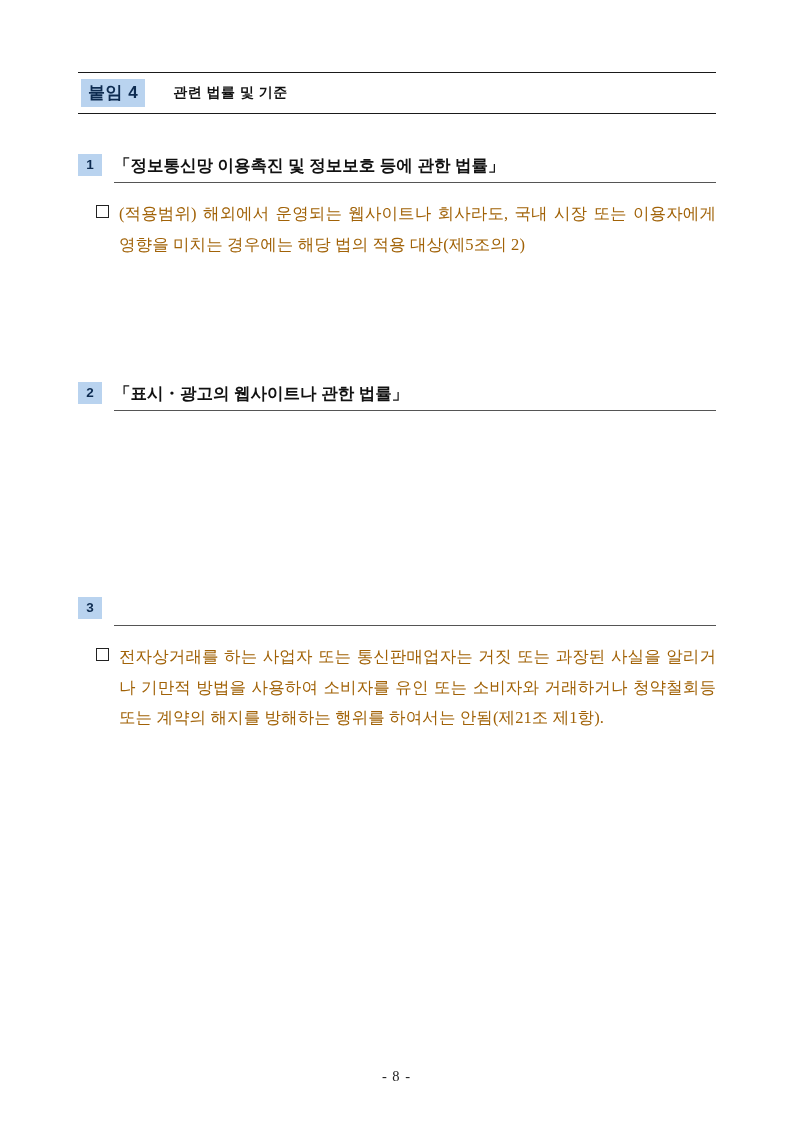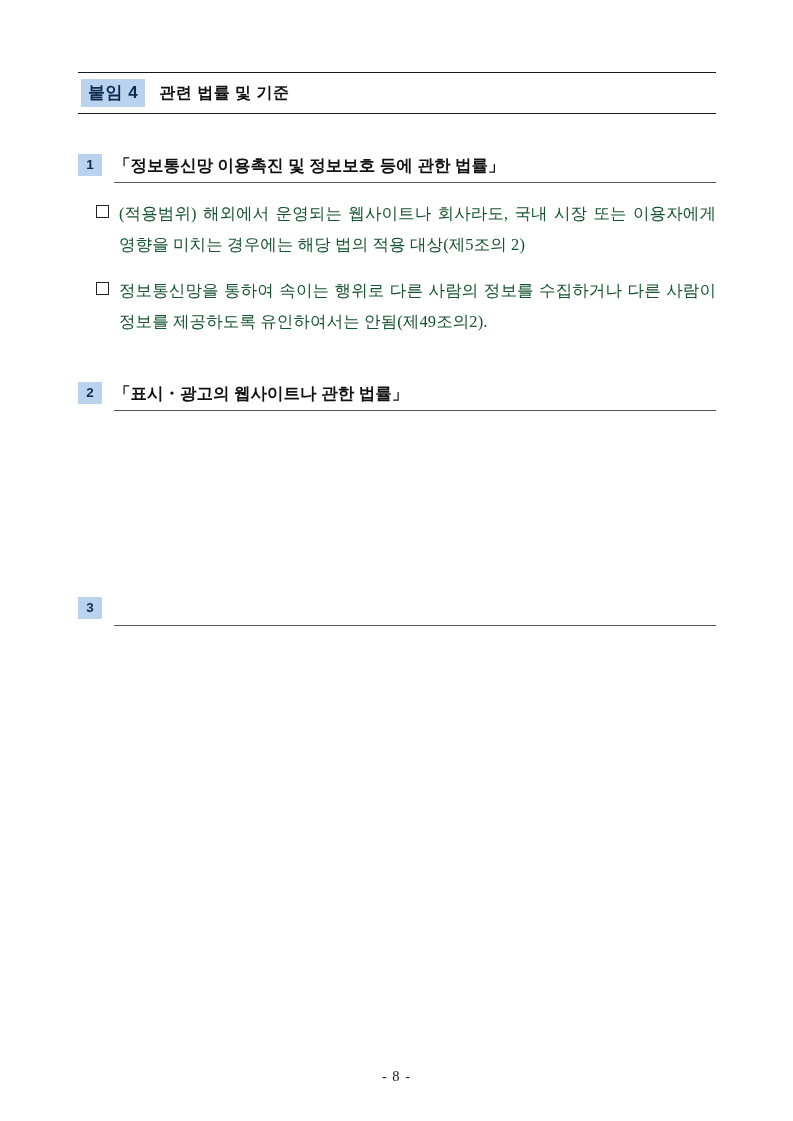--- a/index.html
+++ b/index.html
@@ -54,24 +54,24 @@
     color: #0d2b50;
     font-family: "Liberation Sans", "DejaVu Sans", sans-serif;
     font-weight: bold;
     font-size: 17px;
     line-height: 1;
     padding: 5px 7px 6px 7px;
     letter-spacing: 0.5px;
     white-space: nowrap;
   }
   .title-text {
-    margin-left: 14px;
-    font-family: "Liberation Sans", "DejaVu Sans", sans-serif;
-    font-weight: bold;
-    font-size: 16px;
+    margin-left: 28px;
+    font-family: "Liberation Sans", "DejaVu Sans", sans-serif;
+    font-weight: bold;
+    font-size: 14px;
     letter-spacing: 0.5px;
     color: #111111;
     white-space: nowrap;
   }
 
   
   .section {
     position: absolute;
     left: 78px;
     width: 638px;
@@ -129,21 +129,21 @@
     margin-right: 10px;
     box-sizing: border-box;
   }
   .ptext {
     flex: 1 1 auto;
     font-family: "Liberation Serif", "DejaVu Serif", serif;
     font-size: 16.5px;
     line-height: 1.85;
     text-align: justify;
     text-justify: inter-word;
-    color: #14532d;
+    color: #a16207;
     letter-spacing: 0.1px;
   }
 
   
   .footer {
     position: absolute;
     left: 0;
     top: 1068px;
     width: 793px;
     text-align: center;
@@ -170,36 +170,36 @@
   <div class="section" style="top:150px;">
     <div class="sec-head">
       <span class="sec-num">1</span>
       <span class="sec-title">「정보통신망 이용촉진 및 정보보호 등에 관한 법률」</span>
     </div>
     <div class="sec-rule"></div>
     <div class="para">
       <span class="checkbox"></span>
       <span class="ptext">(적용범위) 해외에서 운영되는 웹사이트나 회사라도, 국내 시장 또는 이용자에게 영향을 미치는 경우에는 해당 법의 적용 대상(제5조의 2)</span>
     </div>
-    <div class="para">
-      <span class="checkbox"></span>
-      <span class="ptext">정보통신망을 통하여 속이는 행위로 다른 사람의 정보를 수집하거나 다른 사람이 정보를 제공하도록 유인하여서는 안됨(제49조의2).</span>
-    </div>
   </div>
 
   <div class="section" style="top:378px;">
     <div class="sec-head">
       <span class="sec-num">2</span>
       <span class="sec-title">「표시・광고의 웹사이트나 관한 법률」</span>
     </div>
     <div class="sec-rule"></div>
   </div>
 
   <div class="section" style="top:593px;">
     <div class="sec-head">
       <span class="sec-num">3</span>
     </div>
     <div class="sec-rule"></div>
+    <div class="para">
+      <span class="checkbox"></span>
+      <span class="ptext">전자상거래를 하는 사업자 또는 통신판매업자는 거짓 또는 과장된 사실을 알리거나 기만적 방법을 사용하여 소비자를 유인 또는 소비자와 거래하거나 청약철회등 또는 계약의 해지를 방해하는 행위를 하여서는 안됨(제21조 제1항).</span>
+    </div>
   </div>
 
   <div class="footer">- 8 -</div>
 
 </div>
 
 </body></html>

